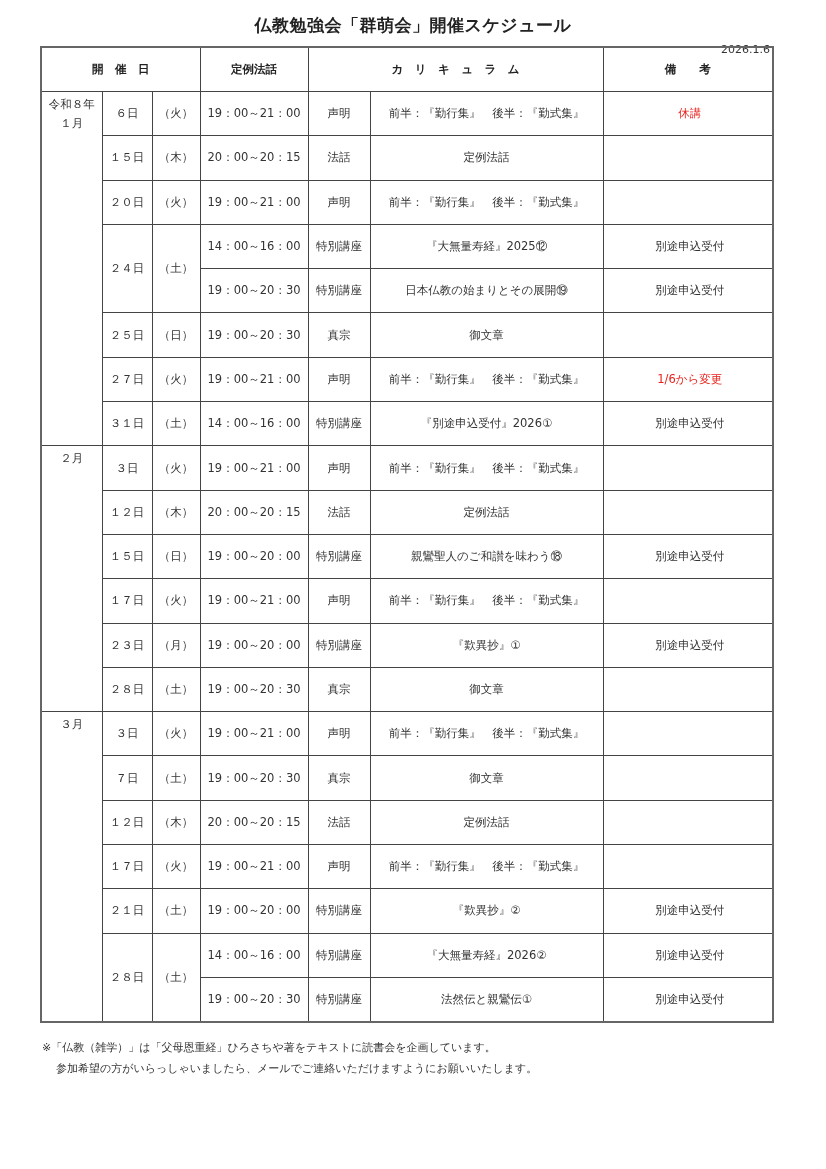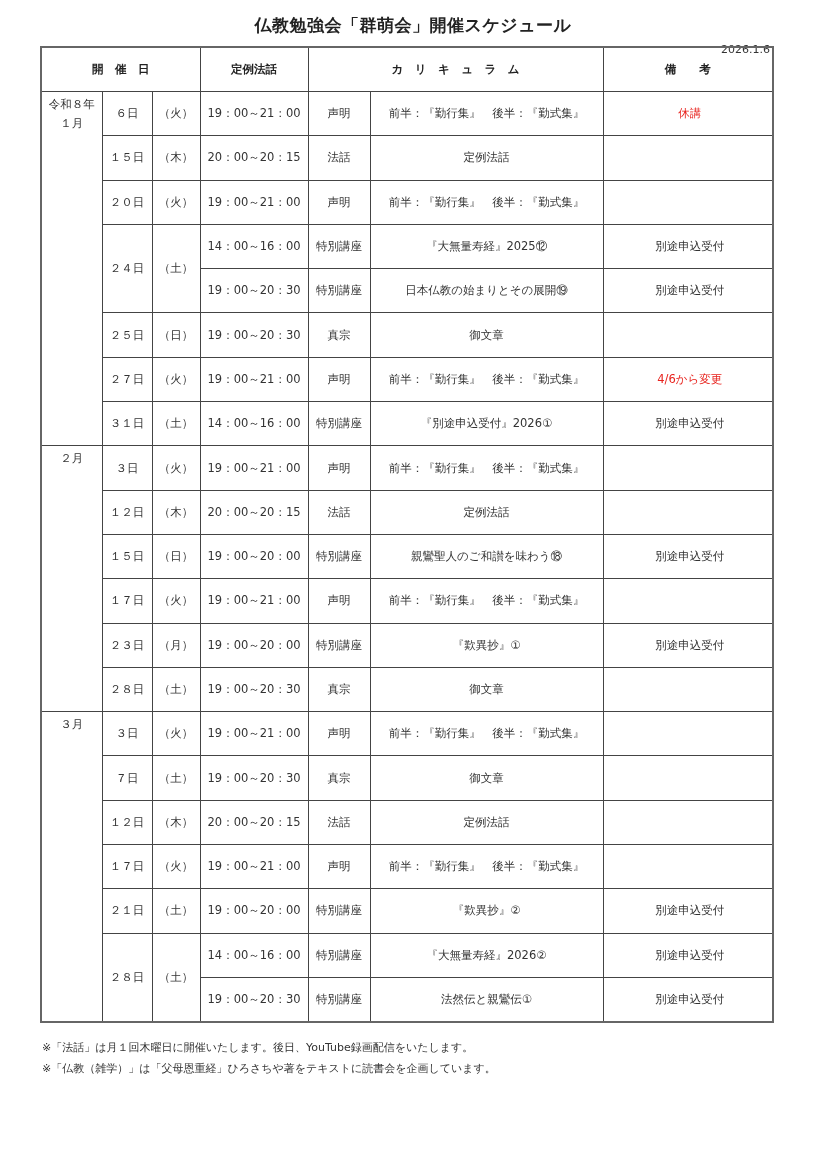--- a/index.html
+++ b/index.html
@@ -90,21 +90,21 @@
         <td>真宗</td>
         <td>御文章</td>
         <td class="note"></td>
       </tr>
       <tr>
         <td rowspan="1">２７日</td>
         <td rowspan="1">（火）</td>
         <td>19：00～21：00</td>
         <td>声明</td>
         <td>前半：『勤行集』　後半：『勤式集』</td>
-        <td class="note" style="color: rgb(232, 35, 30);">4/6から変更</td>
+        <td class="note" style="color: rgb(232, 35, 30);">1/6から変更</td>
       </tr>
       <tr>
         <td rowspan="1">３１日</td>
         <td rowspan="1">（土）</td>
         <td>14：00～16：00</td>
         <td>特別講座</td>
         <td>『別途申込受付』2026①</td>
         <td class="note">別途申込受付</td>
       </tr>
       <tr>
@@ -214,15 +214,15 @@
       <tr>
         <td>19：00～20：30</td>
         <td>特別講座</td>
         <td>法然伝と親鸞伝①</td>
         <td class="note">別途申込受付</td>
       </tr>
     </tbody>
 </table>
 
 <div class="notes">
-  <div>※「法話」は月１回木曜日に開催いたします。後日、YouTube録画配信をいたします。</div>
   <div>※「仏教（雑学）」は「父母恩重経」ひろさちや著をテキストに読書会を企画しています。</div>
+  <div class="indent">参加希望の方がいらっしゃいましたら、メールでご連絡いただけますようにお願いいたします。</div>
 </div>
 
 </body></html>

